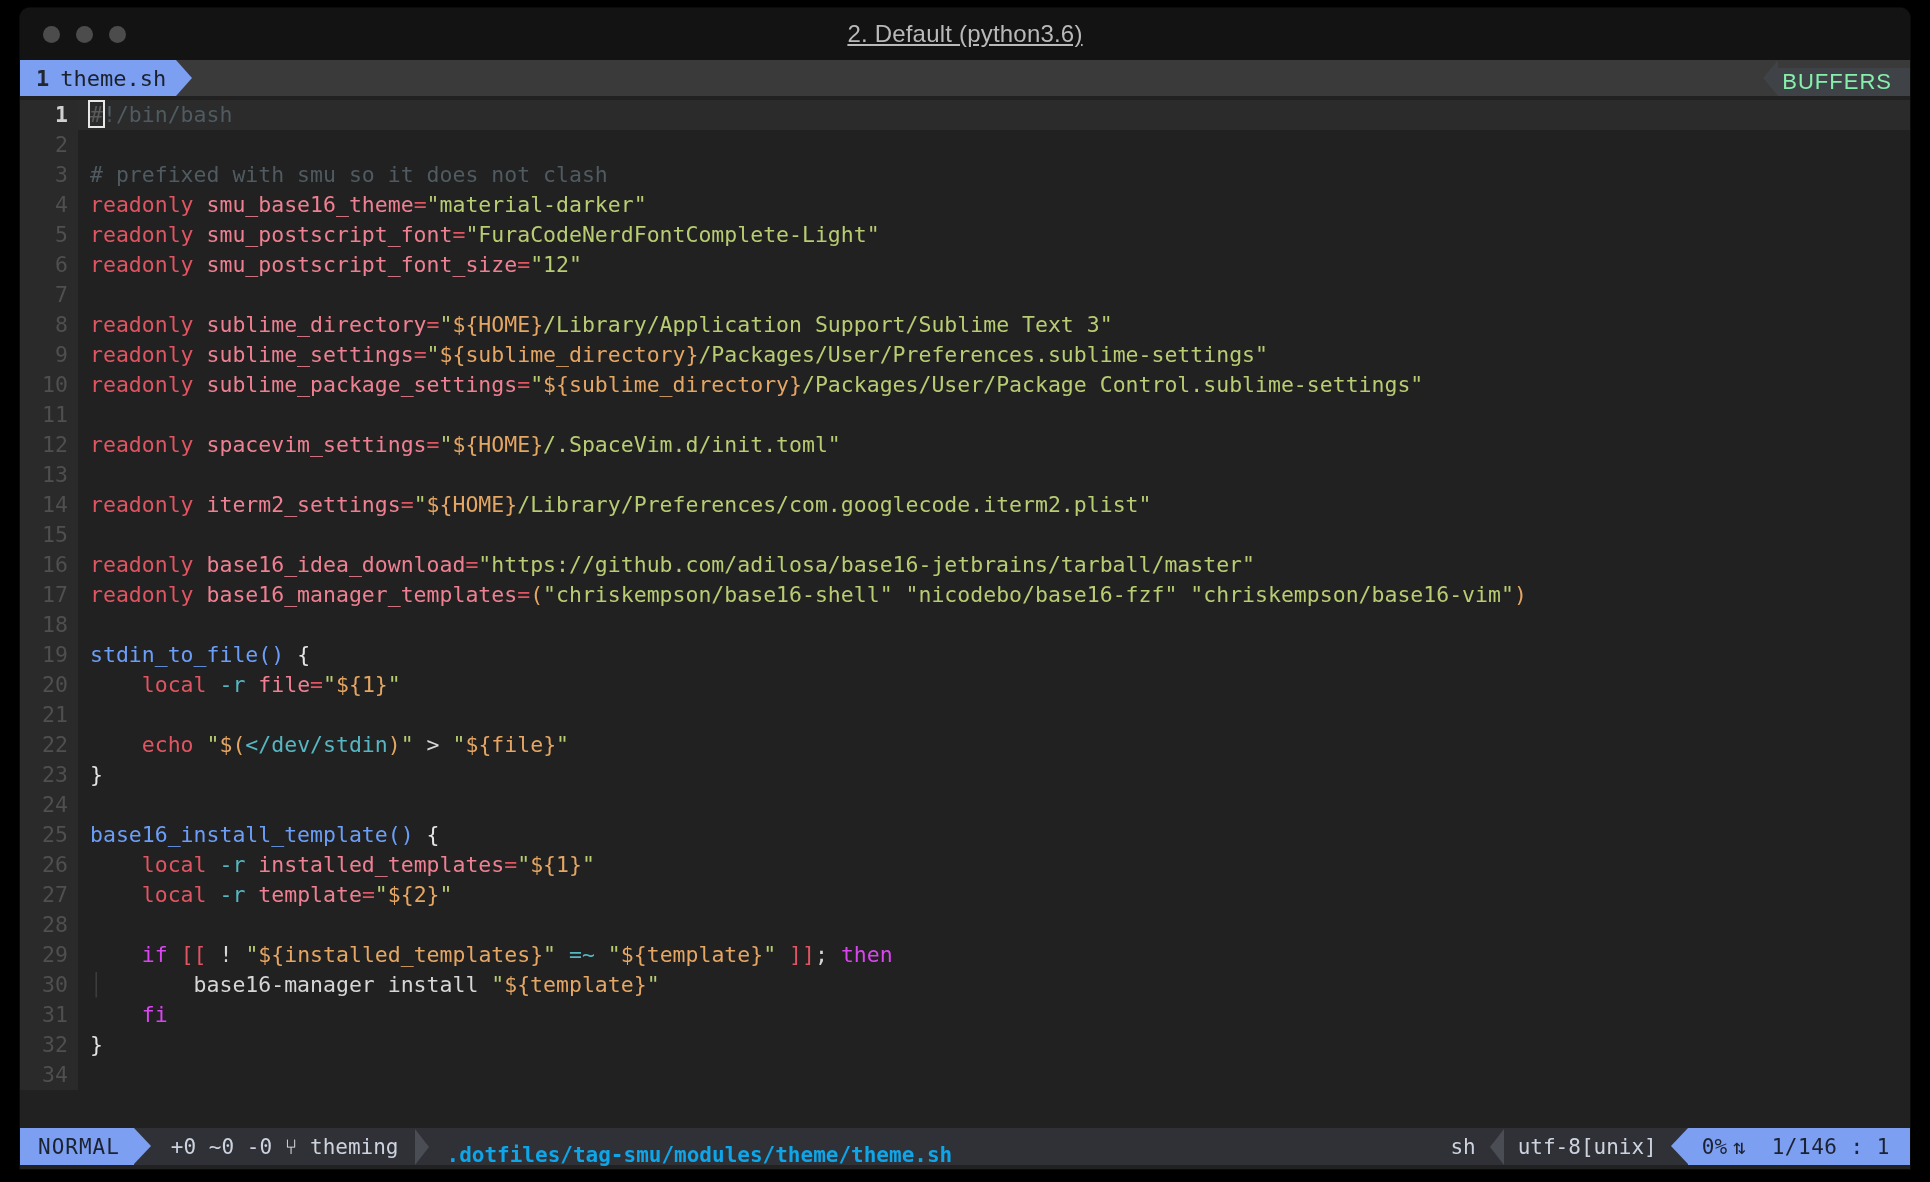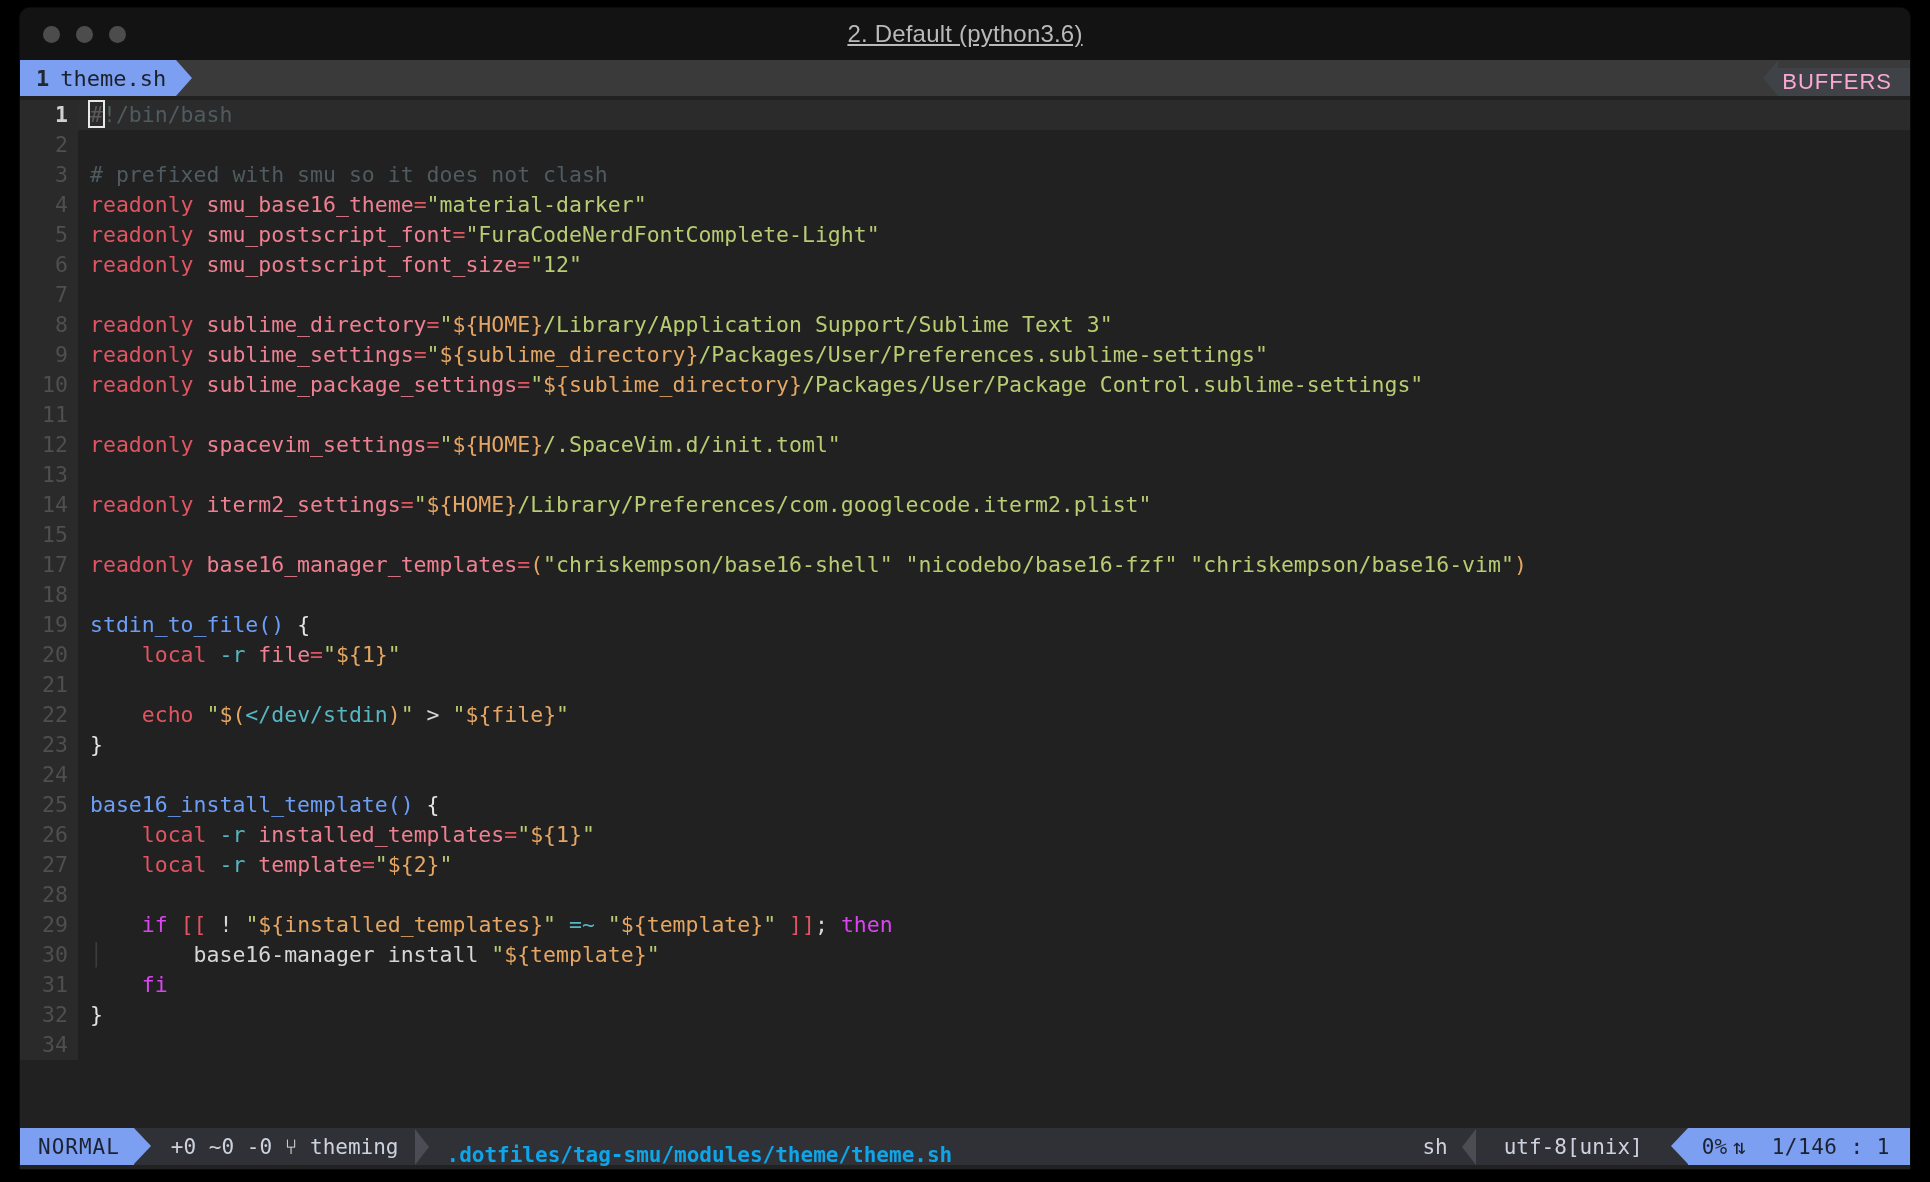--- a/index.html
+++ b/index.html
@@ -95,21 +95,21 @@
   .tabline-spacer { flex: 1; }
   .buffers-arrow {
     width: 0; height: 0;
     border-top: 18px solid transparent;
     border-bottom: 18px solid transparent;
     border-right: 15px solid #3f4247;
     align-self: center;
   }
   .buffers {
     background: #3f4247;
-    color: #f9a8d4;
+    color: #86efac;
     font-size: 22px;
     display: flex;
     align-items: center;
     padding: 0 18px 0 4px;
     letter-spacing: 1px;
     font-family: "Liberation Sans", sans-serif;
     margin-top: 8px;
   }
 
   
@@ -221,21 +221,21 @@
   }
   .status-spacer { flex: 1; }
   .filetype { color: #cdd3de; padding: 0 14px; }
   .arrow-l-dim {
     width: 0; height: 0;
     border-top: 18.5px solid transparent;
     border-bottom: 18.5px solid transparent;
     border-right: 14px solid #4a4d53;
     align-self: center;
   }
-  .encoding { color: #cdd3de; padding: 0 28px; }
+  .encoding { color: #cdd3de; padding: 0 14px; }
   .arrow-l-blue {
     width: 0; height: 0;
     border-top: 18.5px solid transparent;
     border-bottom: 18.5px solid transparent;
     border-right: 17px solid #7c9ff2;
   }
   .position {
     background: #7c9ff2;
     color: #1c2230;
     padding: 0 20px 0 14px;
@@ -281,20 +281,21 @@
         <div class="code-line"><div class="gutter">6</div><div class="code-text"><span class="c-kw">readonly</span><span class="c-plain"> </span><span class="c-var">smu_postscript_font_size</span><span class="c-op">=</span><span class="c-str">"12"</span></div></div>
         <div class="code-line"><div class="gutter">7</div><div class="code-text"></div></div>
         <div class="code-line"><div class="gutter">8</div><div class="code-text"><span class="c-kw">readonly</span><span class="c-plain"> </span><span class="c-var">sublime_directory</span><span class="c-op">=</span><span class="c-str">"</span><span class="c-subst">${HOME}</span><span class="c-str">/Library/Application Support/Sublime Text 3"</span></div></div>
         <div class="code-line"><div class="gutter">9</div><div class="code-text"><span class="c-kw">readonly</span><span class="c-plain"> </span><span class="c-var">sublime_settings</span><span class="c-op">=</span><span class="c-str">"</span><span class="c-subst">${sublime_directory}</span><span class="c-str">/Packages/User/Preferences.sublime-settings"</span></div></div>
         <div class="code-line"><div class="gutter">10</div><div class="code-text"><span class="c-kw">readonly</span><span class="c-plain"> </span><span class="c-var">sublime_package_settings</span><span class="c-op">=</span><span class="c-str">"</span><span class="c-subst">${sublime_directory}</span><span class="c-str">/Packages/User/Package Control.sublime-settings"</span></div></div>
         <div class="code-line"><div class="gutter">11</div><div class="code-text"></div></div>
         <div class="code-line"><div class="gutter">12</div><div class="code-text"><span class="c-kw">readonly</span><span class="c-plain"> </span><span class="c-var">spacevim_settings</span><span class="c-op">=</span><span class="c-str">"</span><span class="c-subst">${HOME}</span><span class="c-str">/.SpaceVim.d/init.toml"</span></div></div>
         <div class="code-line"><div class="gutter">13</div><div class="code-text"></div></div>
         <div class="code-line"><div class="gutter">14</div><div class="code-text"><span class="c-kw">readonly</span><span class="c-plain"> </span><span class="c-var">iterm2_settings</span><span class="c-op">=</span><span class="c-str">"</span><span class="c-subst">${HOME}</span><span class="c-str">/Library/Preferences/com.googlecode.iterm2.plist"</span></div></div>
         <div class="code-line"><div class="gutter">15</div><div class="code-text"></div></div>
+        <div class="code-line"><div class="gutter">16</div><div class="code-text"><span class="c-kw">readonly</span><span class="c-plain"> </span><span class="c-var">base16_idea_download</span><span class="c-op">=</span><span class="c-str">"https://github.com/adilosa/base16-jetbrains/tarball/master"</span></div></div>
         <div class="code-line"><div class="gutter">17</div><div class="code-text"><span class="c-kw">readonly</span><span class="c-plain"> </span><span class="c-var">base16_manager_templates</span><span class="c-op">=</span><span class="c-paren">(</span><span class="c-str">"chriskempson/base16-shell" "nicodebo/base16-fzf" "chriskempson/base16-vim"</span><span class="c-paren">)</span></div></div>
         <div class="code-line"><div class="gutter">18</div><div class="code-text"></div></div>
         <div class="code-line"><div class="gutter">19</div><div class="code-text"><span class="c-fn">stdin_to_file</span><span class="c-fn">()</span><span class="c-plain"> </span><span class="c-punct">{</span></div></div>
         <div class="code-line"><div class="gutter">20</div><div class="code-text"><span class="c-plain">    </span><span class="c-kw">local</span><span class="c-plain"> </span><span class="c-flag">-r</span><span class="c-plain"> </span><span class="c-var">file</span><span class="c-op">=</span><span class="c-str">"</span><span class="c-subst">${1}</span><span class="c-str">"</span></div></div>
         <div class="code-line"><div class="gutter">21</div><div class="code-text"></div></div>
         <div class="code-line"><div class="gutter">22</div><div class="code-text"><span class="c-plain">    </span><span class="c-kw">echo</span><span class="c-plain"> </span><span class="c-str">"</span><span class="c-subst">$(</span><span class="c-flag">&lt;/dev/stdin</span><span class="c-subst">)</span><span class="c-str">"</span><span class="c-plain"> </span><span class="c-plain">&gt;</span><span class="c-plain"> </span><span class="c-str">"</span><span class="c-subst">${file}</span><span class="c-str">"</span></div></div>
         <div class="code-line"><div class="gutter">23</div><div class="code-text"><span class="c-punct">}</span></div></div>
         <div class="code-line"><div class="gutter">24</div><div class="code-text"></div></div>
         <div class="code-line"><div class="gutter">25</div><div class="code-text"><span class="c-fn">base16_install_template</span><span class="c-fn">()</span><span class="c-plain"> </span><span class="c-punct">{</span></div></div>
         <div class="code-line"><div class="gutter">26</div><div class="code-text"><span class="c-plain">    </span><span class="c-kw">local</span><span class="c-plain"> </span><span class="c-flag">-r</span><span class="c-plain"> </span><span class="c-var">installed_templates</span><span class="c-op">=</span><span class="c-str">"</span><span class="c-subst">${1}</span><span class="c-str">"</span></div></div>

